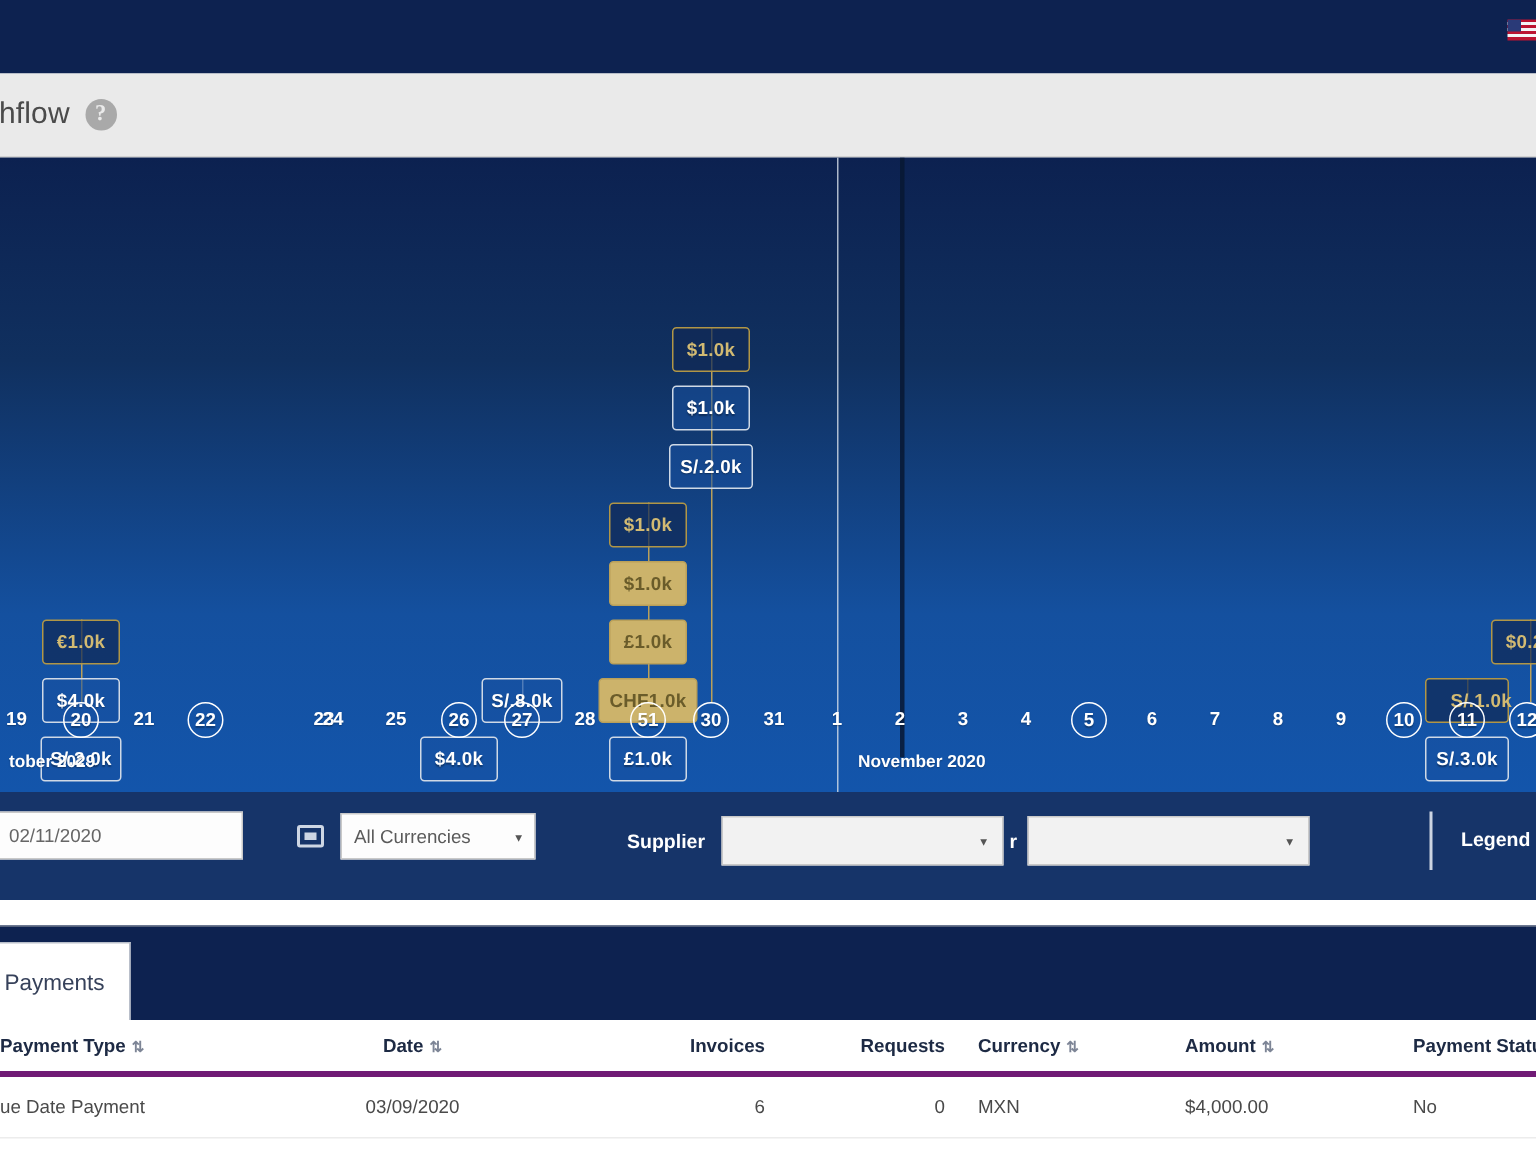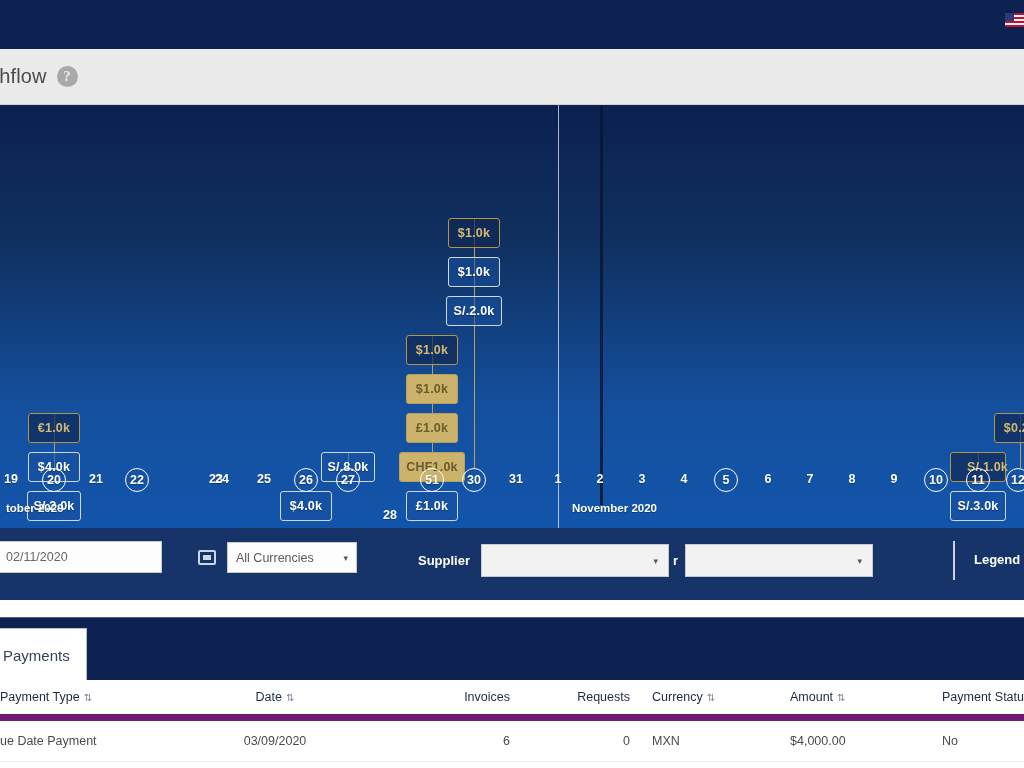--- a/index.html
+++ b/index.html
@@ -201,23 +201,23 @@
   }
 
   
   .table-wrap {
     position: absolute; left: 0; top: 680px;
     width: 1024px; height: 88px;
     background: #ffffff;
   }
   table { width: 1024px; border-collapse: collapse; table-layout: fixed; }
   thead th {
-    font-size: 12.5px; font-weight: 400; color: #1d2a44;
+    font-size: 12.5px; font-weight: 700; color: #1d2a44;
     padding: 10px 10px 10px 0; height: 34px;
-    border-bottom: 7px solid #701a75;
+    border-bottom: 4px solid #701a75;
     white-space: nowrap;
   }
   tbody td {
     font-size: 12.5px; color: #4a4a4a;
     padding: 13px 10px 13px 0; height: 40px;
     border-bottom: 1px solid #ececec;
     white-space: nowrap;
   }
   .sort-arrows { color: #7d8596; font-size: 10px; margin-left: 4px; }
   .c-ptype  { width: 200px; text-align: left;  padding-left: 0; }
@@ -275,21 +275,21 @@
     <div id="axis-days">
         <div class="day" style="left: 11px; width: 24px;">19</div>
         <div class="day circled" style="left: 54px;">20</div>
         <div class="day" style="left: 96px; width: 24px;">21</div>
         <div class="day circled" style="left: 137px;">22</div>
         <div class="day" style="left: 180px; width: 24px; margin-left: 36px;">23</div>
         <div class="day" style="left: 222px; width: 24px;">24</div>
         <div class="day" style="left: 264px; width: 24px;">25</div>
         <div class="day circled" style="left: 306px;">26</div>
         <div class="day circled" style="left: 348px;">27</div>
-        <div class="day" style="left: 390px; width: 24px; margin-top: 36px;">28</div>
+        <div class="day" style="left: 390px; width: 24px;">28</div>
         <div class="day circled" style="left: 432px;">51</div>
         <div class="day circled" style="left: 474px;">30</div>
         <div class="day" style="left: 516px; width: 24px;">31</div>
         <div class="day" style="left: 558px; width: 24px;">1</div>
         <div class="day" style="left: 600px; width: 24px;">2</div>
         <div class="day" style="left: 642px; width: 24px;">3</div>
         <div class="day" style="left: 684px; width: 24px;">4</div>
         <div class="day circled" style="left: 726px;">5</div>
         <div class="day" style="left: 768px; width: 24px;">6</div>
         <div class="day" style="left: 810px; width: 24px;">7</div>

